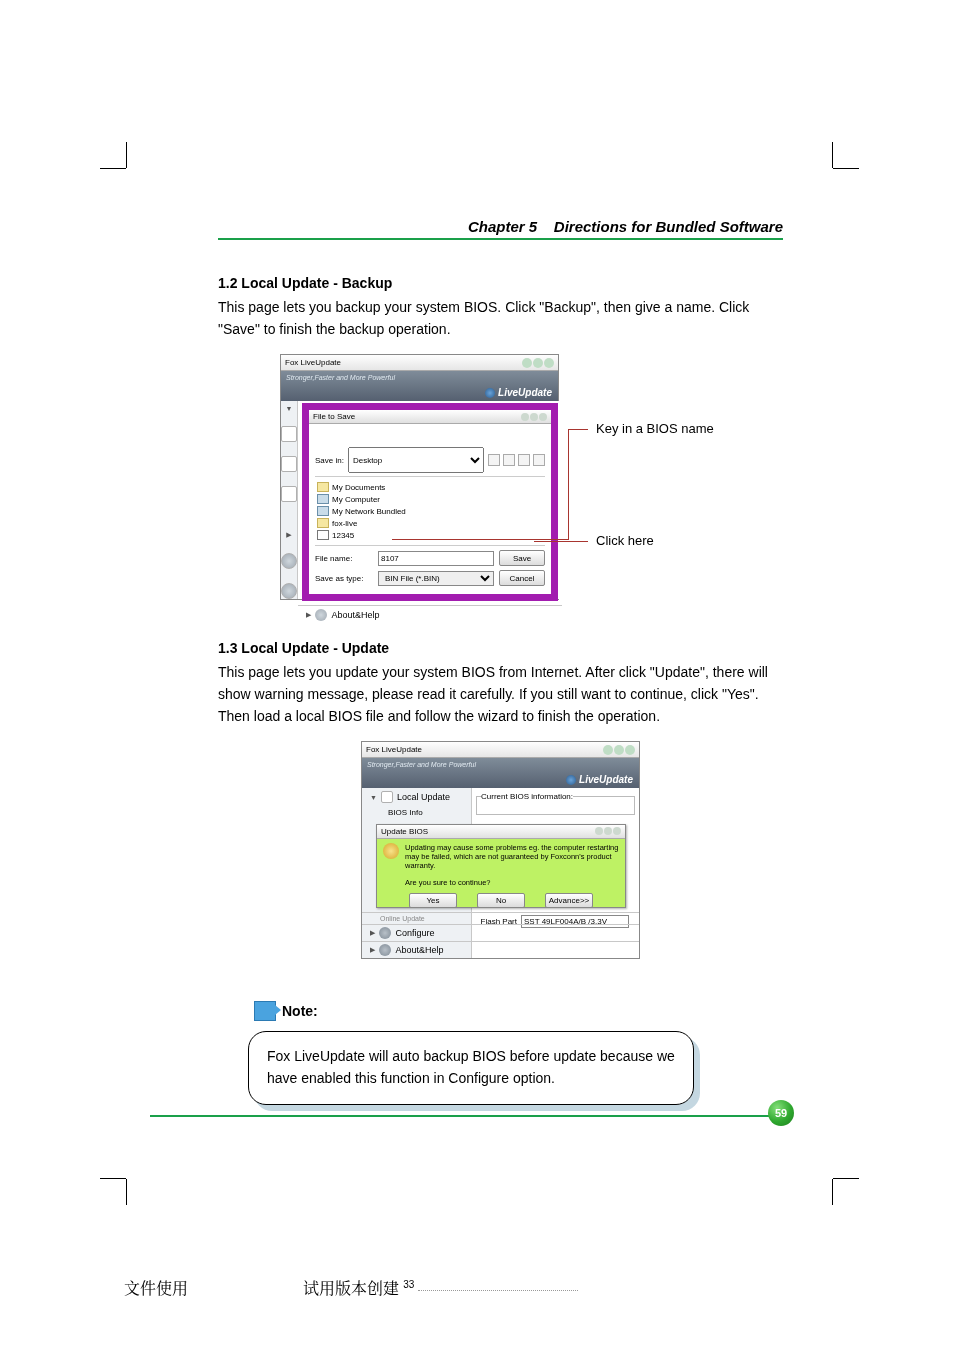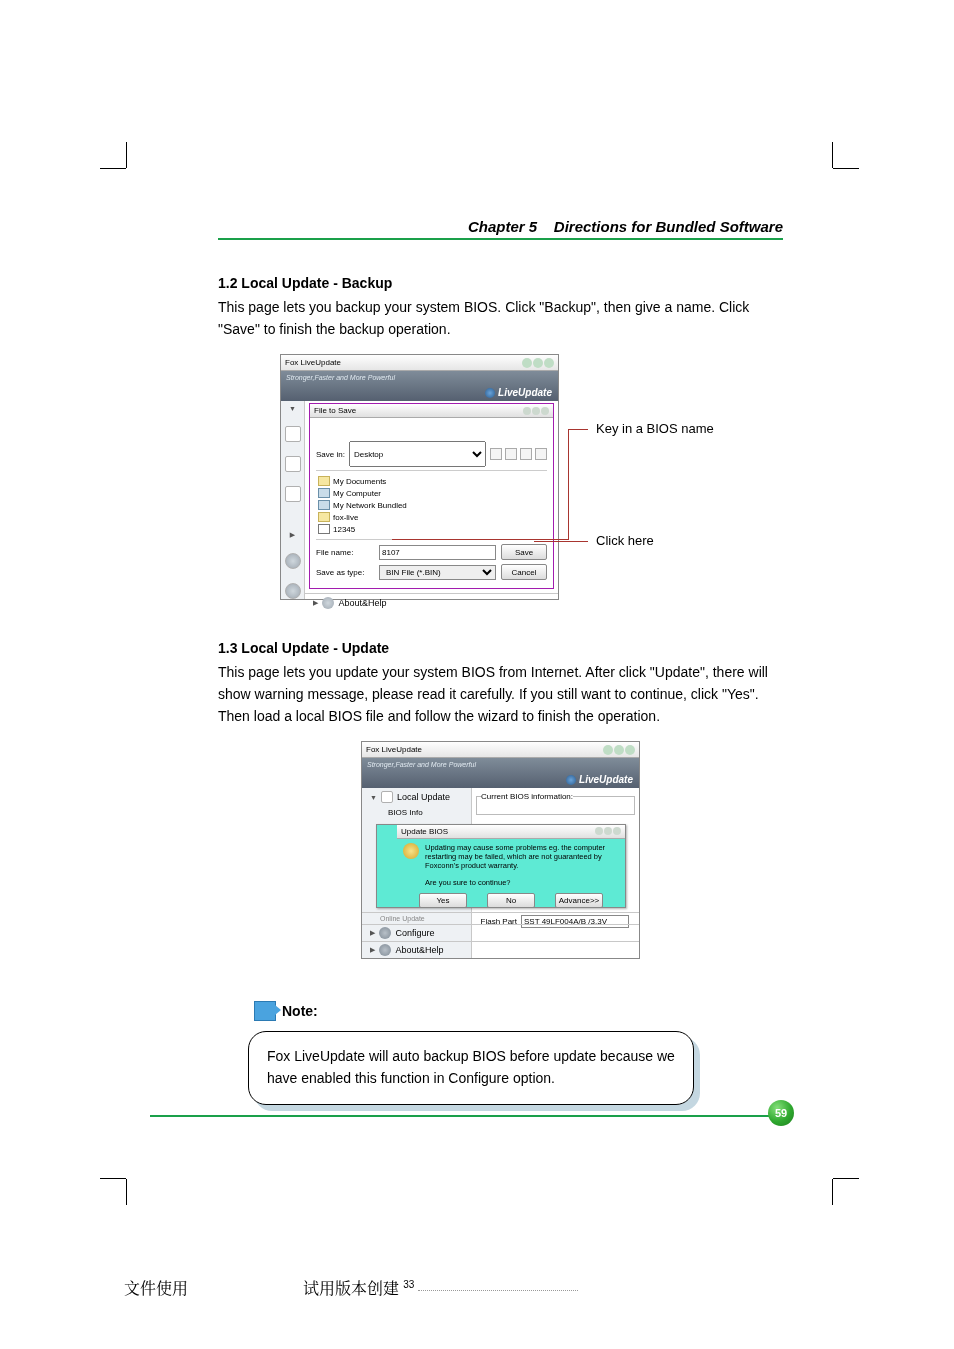--- a/index.html
+++ b/index.html
@@ -37,21 +37,21 @@
   .flu-banner { height: 30px; background: linear-gradient(#7f8c99, #556070); color: #dfe8ef; font-style: italic; font-size: 7px; padding: 3px 5px; position: relative; }
   .flu-banner .lu { position: absolute; right: 6px; bottom: 3px; color: #fff; font-style: italic; font-weight: bold; font-size: 10px; }
   .flu-banner .lu::before { content: ""; display: inline-block; width: 10px; height: 10px; background: radial-gradient(#6aa3d9,#2a5c8f); border-radius: 50%; margin-right: 3px; vertical-align: -2px; }
   .flu-body { display: flex; height: calc(100% - 16px - 30px); }
   .flu-side { width: 24px; background: #eef1f4; border-right: 1px solid #c8c8c8; display: flex; flex-direction: column; align-items: center; padding-top: 4px; gap: 14px; }
   .flu-side .ic { width: 16px; height: 16px; border: 1px solid #b0b0b0; background: #fff; border-radius: 2px; }
   .flu-side .tri { font-size: 7px; color: #555; }
   .flu-side .ic.round { border-radius: 50%; background: radial-gradient(#cfd7dd,#9fa8b1); }
   .flu-main { flex: 1; background: #fff; display: flex; flex-direction: column; }
 
-  .save-dlg { margin: 2px 4px 4px 4px; border: 1px solid #a21caf; flex: 1; display: flex; flex-direction: column; font-size: 8px; }
+  .save-dlg { margin: 2px 4px 4px 4px; border: 7px solid #a21caf; flex: 1; display: flex; flex-direction: column; font-size: 8px; }
   .save-dlg-title { background: linear-gradient(#fff,#e0e0e0); border-bottom: 1px solid #aaa; padding: 2px 4px; display: flex; align-items: center; }
   .save-dlg-title .dlg-icons { margin-left: auto; display: flex; gap: 1px; }
   .save-dlg-title .dlg-icons span { width: 8px; height: 8px; border-radius: 50%; background: #cdd9cf; display: inline-block; }
   .save-row { display: flex; align-items: center; padding: 3px 6px; gap: 4px; margin-top: 20px; }
   .save-row select { font-size: 8px; height: 26px; flex: 1; }
   .save-row .tb { display: flex; gap: 3px; }
   .save-row .tb span { width: 12px; height: 12px; border: 1px solid #aaa; background: #f4f4f4; }
   .file-area { flex: 1; border-top: 1px solid #ccc; border-bottom: 1px solid #ccc; margin: 0 6px; padding: 4px 2px; background: #fff; }
   .file-area .fitem { font-size: 8px; padding: 1px 0; display: flex; align-items: center; gap: 3px; }
   .file-area .fitem::before { content: ""; width: 10px; height: 8px; background: #f6e7a1; border: 1px solid #c8b25a; display: inline-block; }
@@ -76,21 +76,21 @@
   .side2 { width: 110px; background: #eef1f4; border-right: 1px solid #c8c8c8; display: flex; flex-direction: column; font-size: 9px; }
   .side2 .grp { padding: 3px 4px 3px 8px; display: flex; align-items: center; gap: 4px; }
   .side2 .grp .tri { font-size: 7px; color: #555; }
   .side2 .grp .ic { width: 12px; height: 12px; border: 1px solid #b0b0b0; background: #fff; border-radius: 2px; }
   .side2 .sub { padding: 2px 4px 2px 26px; font-size: 8px; }
   .main2 { flex: 1; display: flex; flex-direction: column; }
   .body2 { display: flex; height: calc(100% - 46px); }
   .current-bios { font-size: 8px; padding: 4px; }
   .current-bios fieldset { border: 1px solid #bbb; padding: 2px 4px; font-size: 8px; }
 
-  .update-dlg { position: absolute; left: 14px; top: 82px; width: 250px; height: 84px; border: 1px solid #888; background: #5eead4; font-size: 8px; box-shadow: 1px 1px 2px rgba(0,0,0,0.3); padding-left: 20px; }
+  .update-dlg { position: absolute; left: 14px; top: 82px; width: 250px; height: 84px; border: 1px solid #888; background: #bef264; font-size: 8px; box-shadow: 1px 1px 2px rgba(0,0,0,0.3); }
   .update-dlg .udtitle { background: linear-gradient(#fff,#e0e0e0); border-bottom: 1px solid #aaa; padding: 2px 4px; display: flex; }
   .update-dlg .udtitle .dlg-icons { margin-left: auto; display: flex; gap: 1px; }
   .update-dlg .udtitle .dlg-icons span { width: 8px; height: 8px; border-radius: 50%; background: #cdd9cf; display: inline-block; }
   .update-dlg .udbody { display: flex; padding: 4px 6px; gap: 6px; font-size: 7.5px; line-height: 1.2; }
   .update-dlg .udbody .warn { width: 16px; height: 16px; border-radius: 50%; background: radial-gradient(#f8e38a,#d6a628); flex: none; }
   .update-dlg .udbtns { display: flex; justify-content: center; gap: 20px; padding: 2px 6px 4px; }
   .update-dlg .udbtns button { width: 48px; height: 15px; font-size: 8px; background: linear-gradient(#fff,#dcdcdc); border: 1px solid #888; border-radius: 2px; }
 
   .flash-row { position: absolute; bottom: 30px; right: 10px; font-size: 8px; display: flex; align-items: center; gap: 4px; }
   .flash-row input { width: 108px; height: 13px; font-size: 8px; border: 1px solid #888; padding: 0 2px; }

